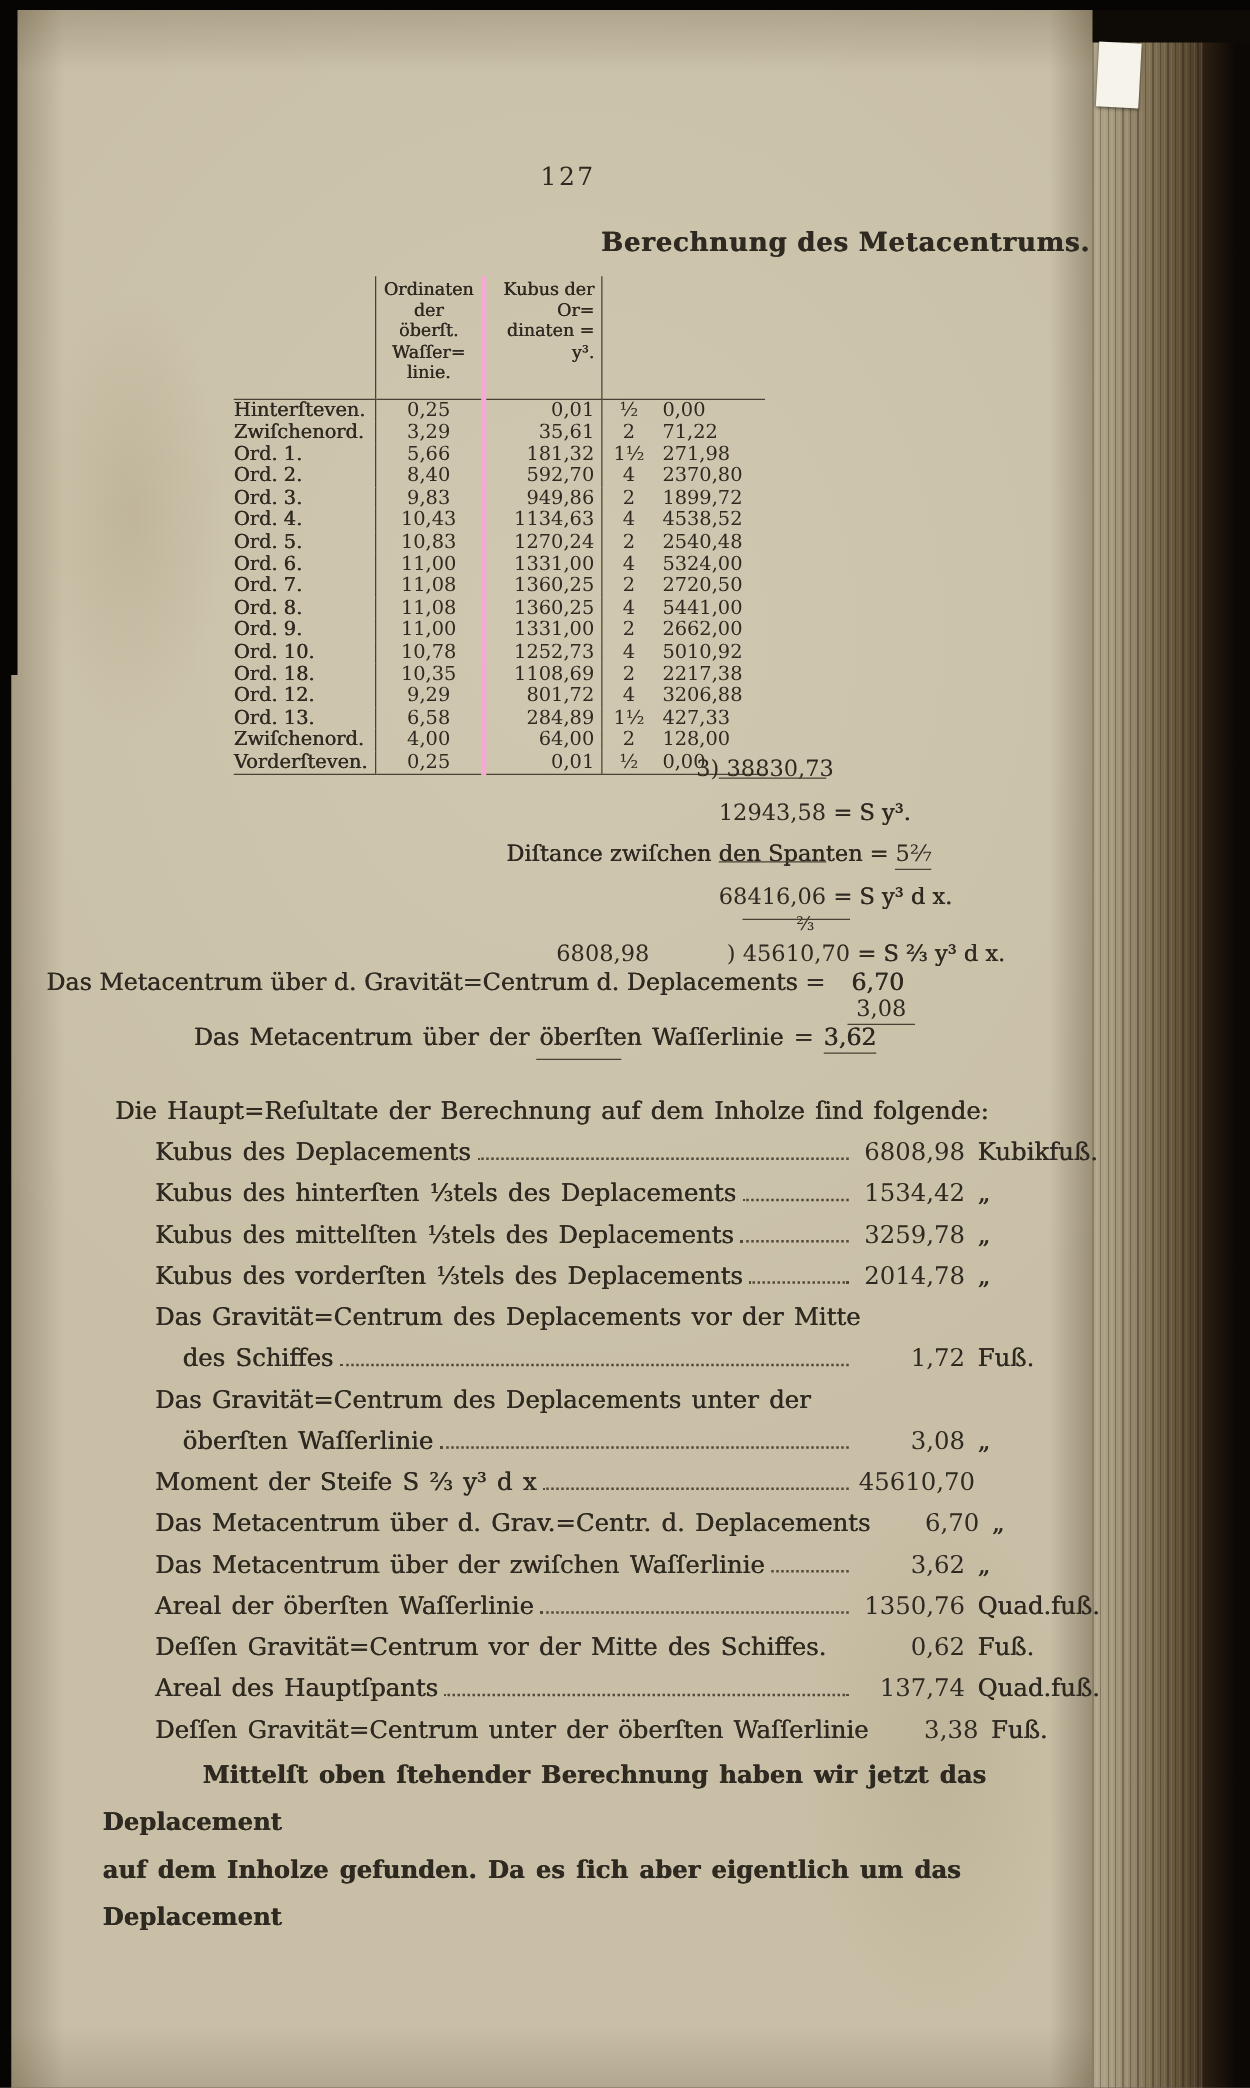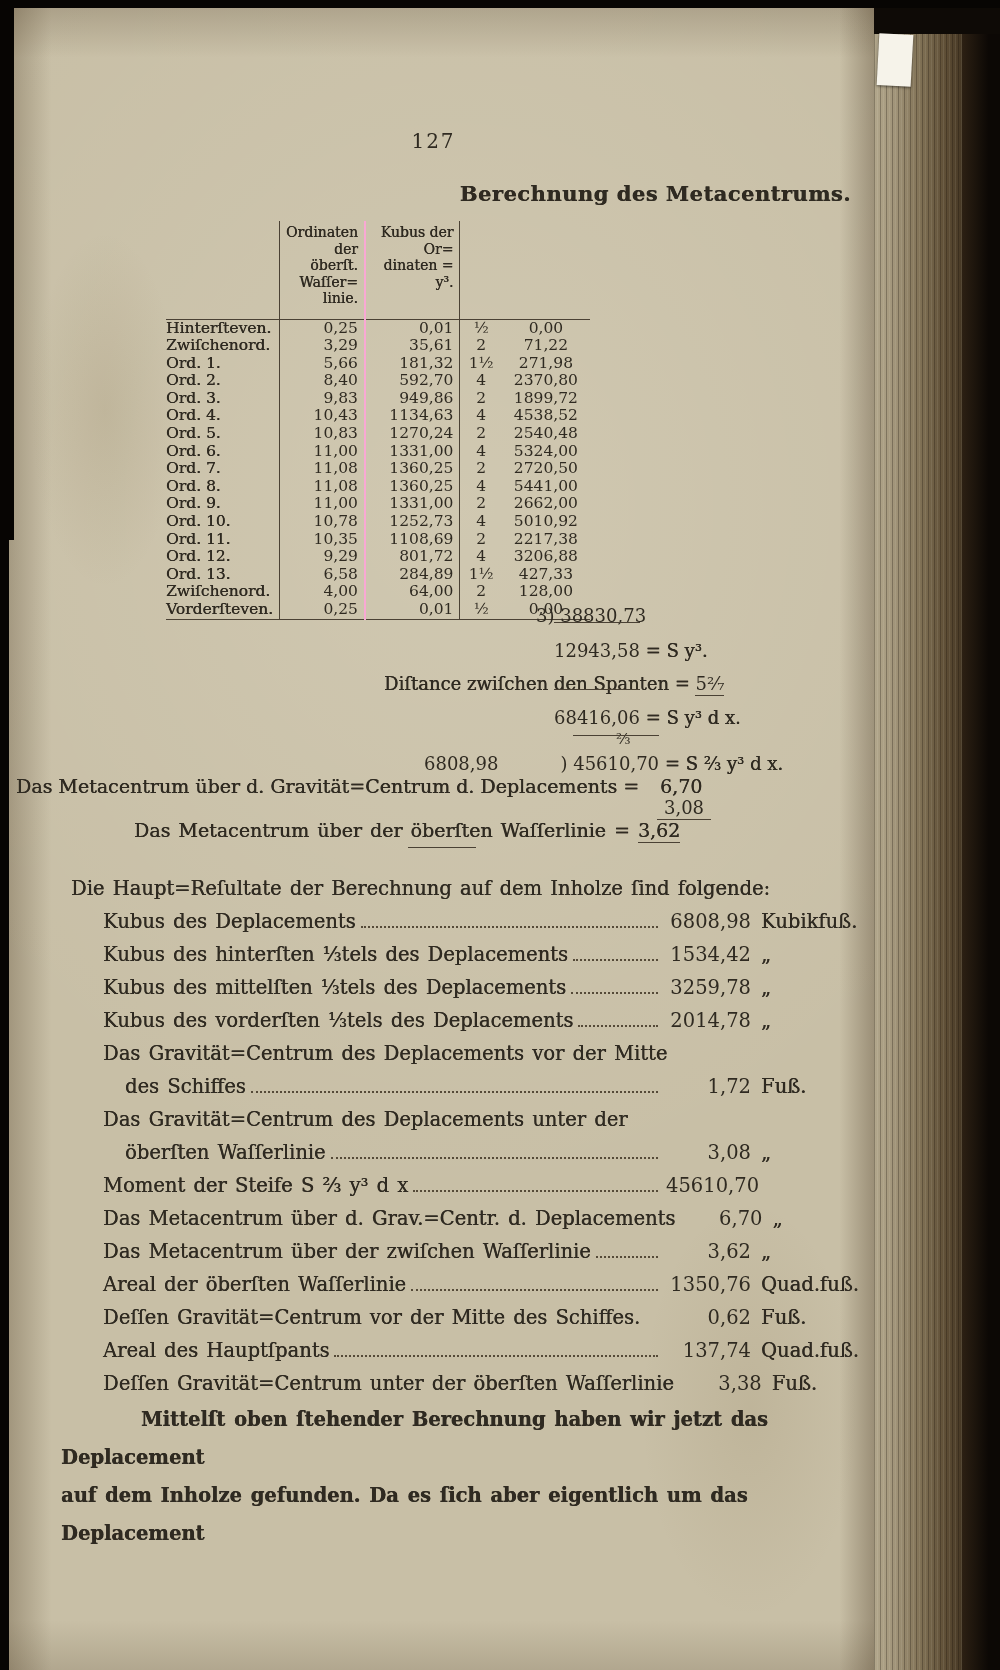--- a/index.html
+++ b/index.html
@@ -35,39 +35,39 @@
       repeating-linear-gradient(90deg, rgba(20,12,5,.28) 0 1px, rgba(0,0,0,0) 1px 3px, rgba(255,250,235,.08) 3px 4px, rgba(0,0,0,0) 4px 6px),
       linear-gradient(90deg, #b2a78c 0%, #a2957a 16%, #7e6f53 38%, #5c4c34 58%, #372a1a 78%, #17100a 100%);
   }
   .cover-edge { position:absolute; left:962px; top:0; width:38px; height:1670px; z-index:4;
     background:linear-gradient(90deg,#2c2013,#0c0805 70%); }
   .corner-tr { position:absolute; left:874px; top:0; width:126px; height:34px; z-index:5; background:#0e0a06; }
   .paper-slip { position:absolute; left:878px; top:34px; width:34px; height:52px; z-index:6;
     background:#f6f3ea; transform:rotate(3deg); box-shadow:0 1px 3px rgba(0,0,0,.55); }
 
   
-  .content { position:absolute; left:16px; top:125px; width:835px; height:1545px; z-index:3; }
+  .content { position:absolute; left:37px; top:125px; width:835px; height:1545px; z-index:3; }
   .fx { text-shadow:0.35px 0 0 currentColor; }
 
   .pagenum { position:absolute; top:4px; left:0; width:100%; text-align:center;
     font-size:20px; letter-spacing:2px; }
   .title { position:absolute; top:56px; left:0; width:100%; text-align:right;
     font-size:21px; font-weight:bold; letter-spacing:.5px; }
 
   
   .table-wrap { position:absolute; top:96px; left:150px; }
   table.mtable { border-collapse:collapse; font-size:15.5px; }
   .mtable td { padding:0 6px; line-height:17.6px; white-space:nowrap; }
   .mtable thead td { vertical-align:top; font-size:14px; line-height:16.5px;
     white-space:pre-line; border-bottom:1px solid #4a4134; padding-top:3px; padding-bottom:12px; }
   .mtable td.lbl { width:102px; text-align:left; padding-left:0; }
-  .mtable td.ord { width:64px; text-align:right; border-left:1px solid #4a4134; border-right:2px solid #f9a8d4; }
+  .mtable td.ord { width:64px; text-align:center; border-left:1px solid #4a4134; border-right:4px solid #f9a8d4; }
   .mtable td.cub { width:95px; text-align:right; border-right:1px solid #4a4134; }
   .mtable td.mul { width:42px; text-align:center; }
-  .mtable td.pro { width:88px; text-align:center; }
+  .mtable td.pro { width:88px; text-align:left; }
   .mtable tbody tr:last-child td { border-bottom:1.5px solid #4a4134; }
 
   
   .calc-line { position:absolute; font-size:18px; white-space:nowrap; }
   .uline { border-bottom:1.5px solid #4a4134; padding-bottom:1px; }
   .oline { border-top:1.5px solid #4a4134; padding-top:17px; }
   .c-a { top:480px; left:520px; }
   .c-b { top:515px; left:538px; }
   .c-c { top:548px; left:352px;margin-left:16px; }
   .c-d { top:582px; left:538px; }
@@ -209,21 +209,21 @@
             <td class="pro">2662,00</td>
           </tr>
           <tr>
             <td class="lbl fx">Ord. 10.</td>
             <td class="ord">10,78</td>
             <td class="cub">1252,73</td>
             <td class="mul">4</td>
             <td class="pro">5010,92</td>
           </tr>
           <tr>
-            <td class="lbl fx">Ord. 11.</td>
+            <td class="lbl fx">Ord. 18.</td>
             <td class="ord">10,35</td>
             <td class="cub">1108,69</td>
             <td class="mul">2</td>
             <td class="pro">2217,38</td>
           </tr>
           <tr>
             <td class="lbl fx">Ord. 12.</td>
             <td class="ord">9,29</td>
             <td class="cub">801,72</td>
             <td class="mul">4</td>

